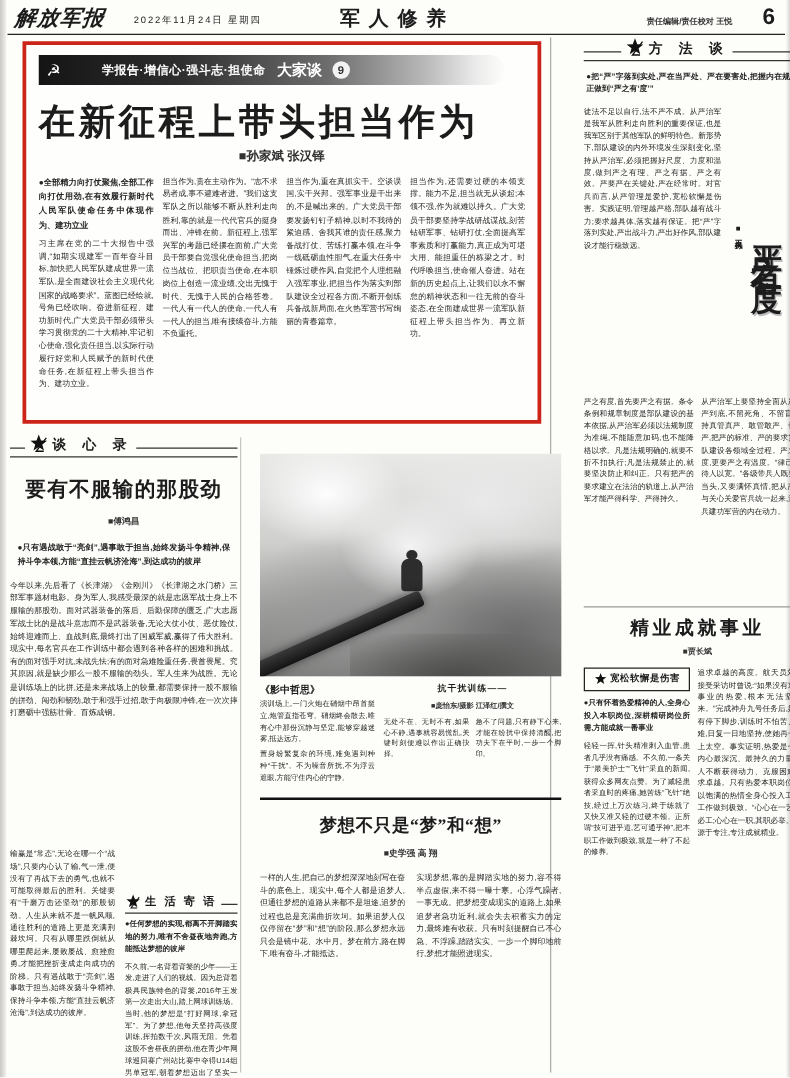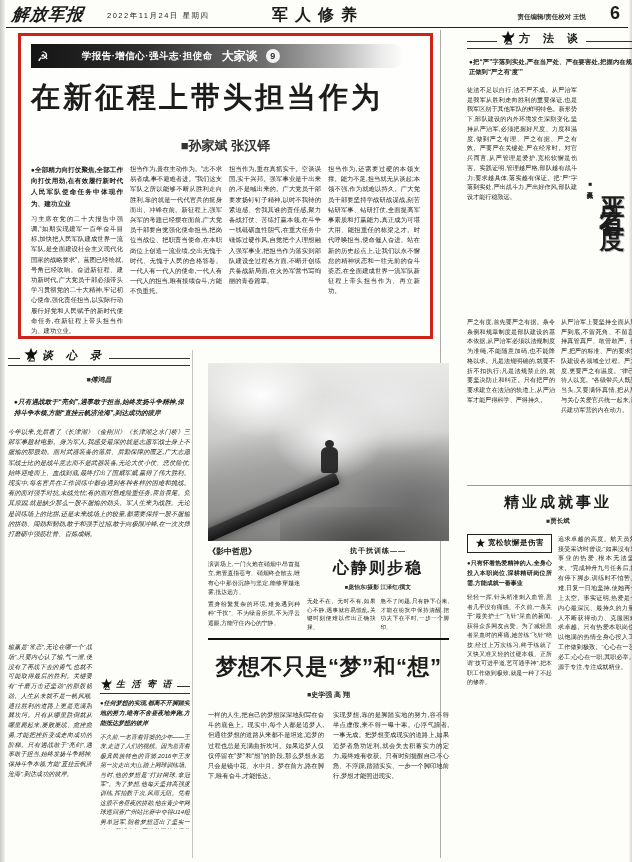--- a/index.html
+++ b/index.html
@@ -28,26 +28,26 @@
           background:#fefefc;padding:8px 10px;box-sizing:border-box;}
   .banner{height:24px;width:96%;border-radius:0 12px 12px 0;display:flex;align-items:center;gap:5px;
           background:linear-gradient(90deg,#141414 0%,#2e2e2e 30%,#6d6d6d 62%,#b5b5b5 82%,#ececec 94%,#fdfdfa 100%);
           padding-left:6px;box-sizing:border-box;}
   .banner .emb{color:#fff;font-size:13px;line-height:1;}
   .banner .slog{color:#fff;font-weight:900;font-size:9.5px;letter-spacing:0.5px;white-space:nowrap;padding-left:28px;}
   .banner .djt{color:#fff;font-weight:900;font-size:12px;margin-left:4px;white-space:nowrap;}
   .banner .badge{width:14px;height:14px;border-radius:50%;background:#f2f2f2;color:#333;font-size:9px;
                  font-weight:bold;display:flex;align-items:center;justify-content:center;margin-left:3px;}
   .headline{margin-top:10px;text-align:left;font-size:29px;font-weight:900;letter-spacing:3px;white-space:nowrap;}
-  .lead-by{font-size:13px;margin-top:19px;}
+  .lead-by{font-size:10px;margin-top:0;}
   .lead-cols{display:flex;gap:7px;margin-top:9px;height:194px;}
   .lead-cols .col{flex:1;font-size:6.3px;line-height:1.62;}
   .lead-intro{font-weight:bold;font-size:6.6px;line-height:1.7;margin-bottom:5px;}
   
-  .leftcol{position:absolute;left:8px;top:347px;width:182px;font-style:italic;}
+  .leftcol{position:absolute;left:8px;top:347px;width:182px;}
   .ht-title{text-align:center;font-size:16.5px;font-weight:900;letter-spacing:1px;margin-top:15px;white-space:nowrap;}
   .ht-by{font-size:7px;margin-top:9px;}
   .ht-intro{font-weight:bold;font-size:6.5px;line-height:1.7;margin:11px 6px 0;}
   .ht-body{font-size:6.3px;line-height:1.62;margin-top:9px;height:208px;}
   .lc-row{display:flex;gap:8px;margin-top:7px;height:168px;}
   .lc-a{flex:0 0 84px;font-size:6.1px;line-height:1.6;}
   .lc-b{flex:1;margin-top:36px;}
   .lw-head .lab{font-size:9px;letter-spacing:2px;}
   .lw-intro{font-weight:bold;font-size:6px;line-height:1.65;margin-top:5px;}
   .lw-body{font-size:5.9px;line-height:1.6;margin-top:4px;height:96px;}
@@ -69,21 +69,21 @@
   .capL{flex:0 0 92px;}
   .capL .ct{font-weight:900;font-size:8px;margin-bottom:3px;white-space:nowrap;}
   .capL p{margin:0 0 3px;font-size:5.8px;line-height:1.6;}
   .capR{flex:1;text-align:center;}
   .kicker{font-size:7px;font-weight:bold;letter-spacing:1px;}
   .ph-title{font-size:16px;font-weight:900;letter-spacing:2px;margin-top:2px;white-space:nowrap;}
   .ph-by{font-size:5.8px;margin-top:4px;}
   .cap-cols{display:flex;gap:5px;margin-top:5px;height:34px;text-align:justify;}
   .cap-cols div{flex:1;font-size:5.6px;line-height:1.55;}
   .mid-div{border-top:2.5px solid #111;margin-top:4px;}
-  .dr-title{text-align:center;font-size:22px;font-weight:900;letter-spacing:0.5px;margin-top:12px;white-space:nowrap;}
+  .dr-title{text-align:center;font-size:14px;font-weight:900;letter-spacing:0.5px;margin-top:12px;white-space:nowrap;font-family:Liberation Serif, serif;}
   .dr-by{font-size:7px;margin-top:8px;}
   .dr-cols{display:flex;gap:9px;margin-top:10px;height:158px;}
   .dr-cols div{flex:1;font-size:6.3px;line-height:1.62;}
   
   .rightcol{position:absolute;left:467px;top:30px;width:182px;}
   .mt-intro{font-weight:bold;font-size:6.3px;line-height:1.65;margin:8px 2px 0;}
   .rowA{display:flex;margin-top:7px;height:226px;}
   .rowA .ca{flex:1;font-size:6.1px;line-height:1.6;}
   .vt-wrap{flex:0 0 72px;position:relative;display:flex;align-items:center;justify-content:center;}
   .vtitle{writing-mode:vertical-rl;font-size:25px;font-weight:900;letter-spacing:7px;text-shadow:1px 1px 0 #bbb;}
@@ -145,20 +145,21 @@
 <div class="leftcol">
   <div class="sec-head">
     <span class="lineseg" style="flex:0 0 12px;"></span>
     <svg class="star-ic" width="16" height="16" viewBox="0 0 24 24">
         <path d="M12 1l2.7 7 7.3.3-5.8 4.5 2.1 7.2L12 15.8 5.7 20l2.1-7.2L2 8.3l7.3-.3z" fill="#111"></path>
         <path d="M21 5 9 21h9" stroke="#111" stroke-width="1.6" fill="none"></path>
       </svg>
     <span class="lab">谈 心 录</span>
     <span class="lineseg"></span>
   </div>
+  <div class="ht-title">要有不服输的那股劲</div>
   <div class="byline ht-by">■傅鸿昌</div>
   <div class="ht-intro jtext">●只有遇战敢于“亮剑”,遇事敢于担当,始终发扬斗争精神,保持斗争本领,方能“直挂云帆济沧海”,到达成功的彼岸</div>
   <div class="ht-body jtext">今年以来,先后看了《长津湖》《金刚川》《长津湖之水门桥》三部军事题材电影。身为军人,我感受最深的就是志愿军战士身上不服输的那股劲。面对武器装备的落后、后勤保障的匮乏,广大志愿军战士比的是战斗意志而不是武器装备,无论大仗小仗、恶仗险仗,始终迎难而上、血战到底,最终打出了国威军威,赢得了伟大胜利。现实中,每名官兵在工作训练中都会遇到各种各样的困难和挑战。有的面对强手对抗,未战先怯;有的面对急难险重任务,畏首畏尾。究其原因,就是缺少那么一股不服输的劲头。军人生来为战胜。无论是训练场上的比拼,还是未来战场上的较量,都需要保持一股不服输的拼劲、闯劲和韧劲,敢于和强手过招,敢于向极限冲锋,在一次次摔打磨砺中强筋壮骨、百炼成钢。</div>
   <div class="lc-row">
     <div class="lc-a jtext">输赢是“常态”,无论在哪一个“战场”,只要内心认了输,气一泄,便没有了再战下去的勇气,也就不可能取得最后的胜利。关键要有“千磨万击还坚劲”的那股韧劲。人生从来就不是一帆风顺,通往胜利的道路上更是充满荆棘坎坷。只有从哪里跌倒就从哪里爬起来,屡败屡战、愈挫愈勇,才能把挫折变成走向成功的阶梯。只有遇战敢于“亮剑”,遇事敢于担当,始终发扬斗争精神,保持斗争本领,方能“直挂云帆济沧海”,到达成功的彼岸。</div>
     <div class="lc-b">
       <div class="sec-head lw-head">
         <svg class="star-ic" width="13" height="13" viewBox="0 0 24 24">
             <path d="M12 1l2.7 7 7.3.3-5.8 4.5 2.1 7.2L12 15.8 5.7 20l2.1-7.2L2 8.3l7.3-.3z" fill="#111"></path>
             <path d="M21 5 9 21h9" stroke="#111" stroke-width="1.6" fill="none"></path>
@@ -179,21 +180,20 @@
     <div class="barrel"></div>
   </div>
   <div class="cap-band">
     <div class="capL">
       <div class="ct">《影中哲思》</div>
       <p class="jtext">演训场上,一门火炮在硝烟中昂首挺立,炮管直指苍穹。硝烟终会散去,唯有心中那份沉静与坚定,能够穿越迷雾,抵达远方。</p>
       <p class="jtext">置身纷繁复杂的环境,难免遇到种种“干扰”。不为噪音所扰,不为浮云遮眼,方能守住内心的宁静。</p>
     </div>
     <div class="capR">
       <div class="kicker">抗干扰训练——</div>
-      <div class="ph-title">心静则步稳</div>
       <div class="byline ph-by">■庞怡东/摄影  江泽红/撰文</div>
       <div class="cap-cols">
         <div>无处不在、无时不有,如果心不静,遇事就容易慌乱,关键时刻便难以作出正确抉择。</div>
         <div>急不了问题,只有静下心来,才能在纷扰中保持清醒,把功夫下在平时,一步一个脚印。</div>
       </div>
     </div>
   </div>
   <div class="mid-div"></div>
   <div class="dr-title">梦想不只是“梦”和“想”</div>
   <div class="byline dr-by">■史学强  高 翔</div>

